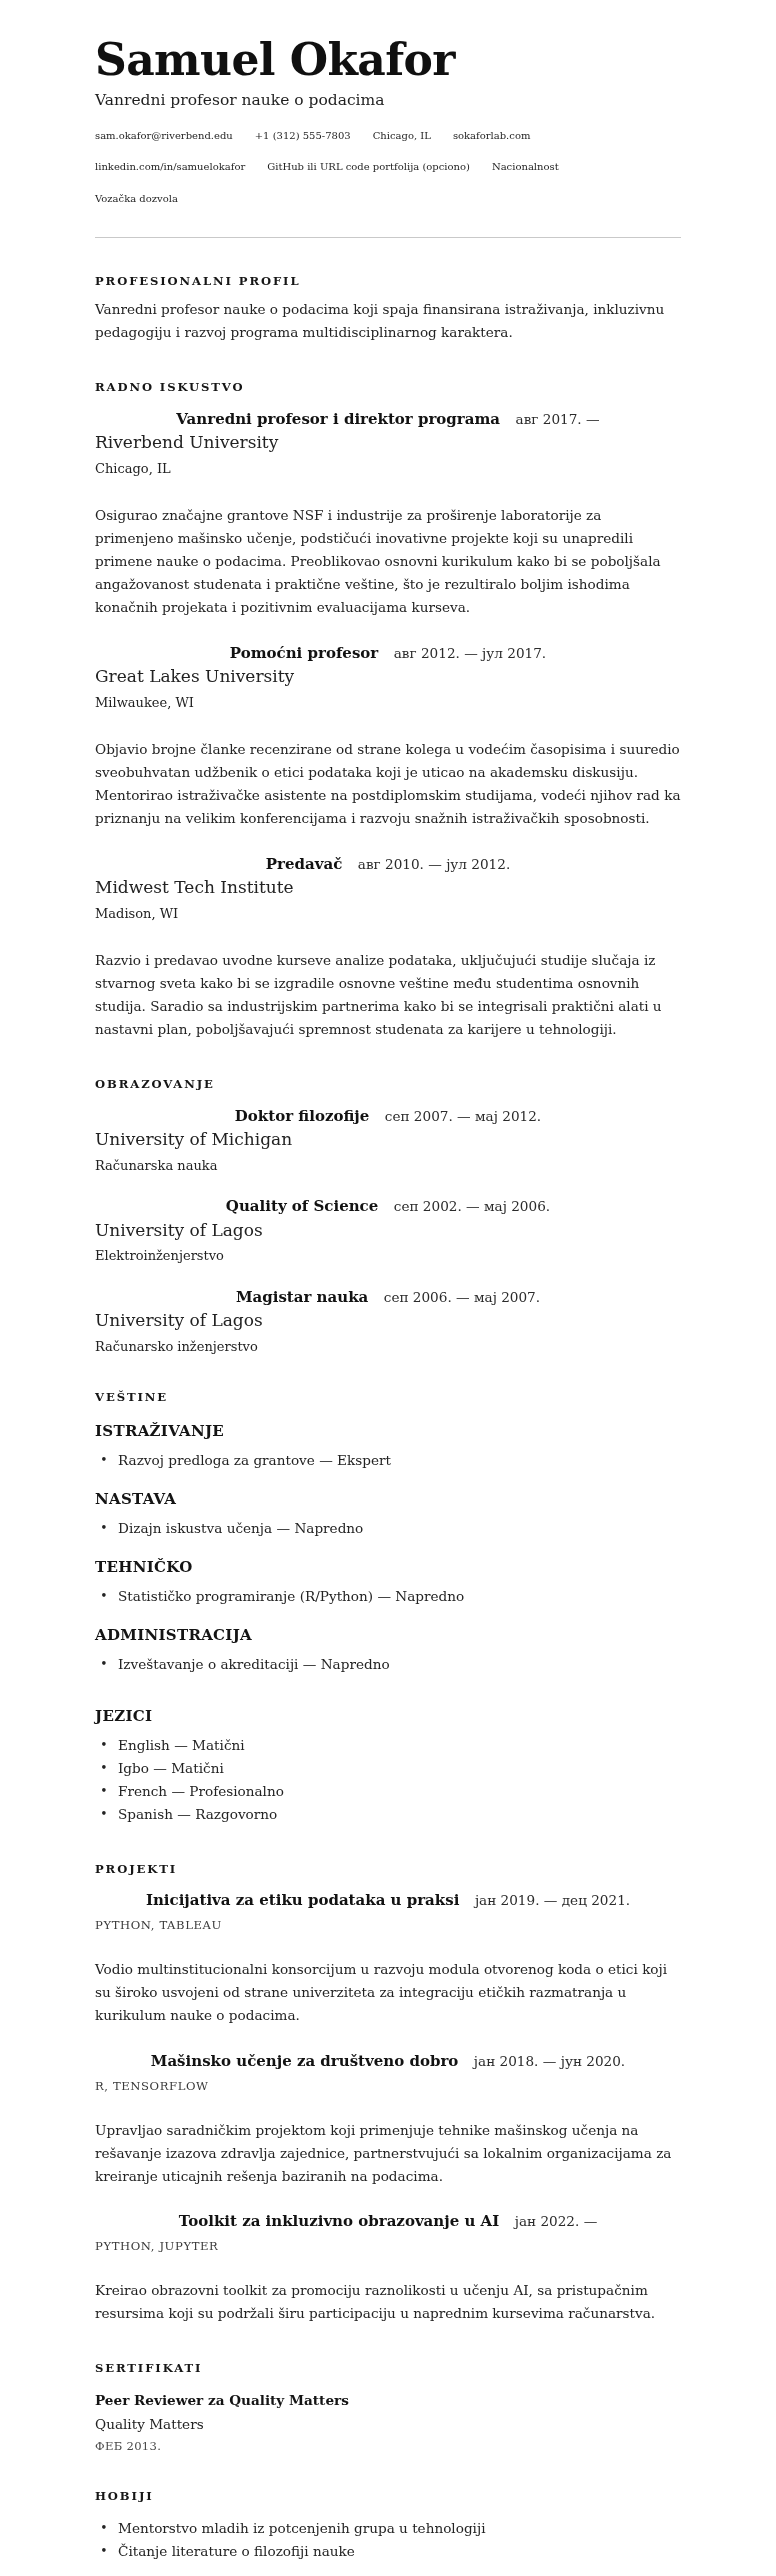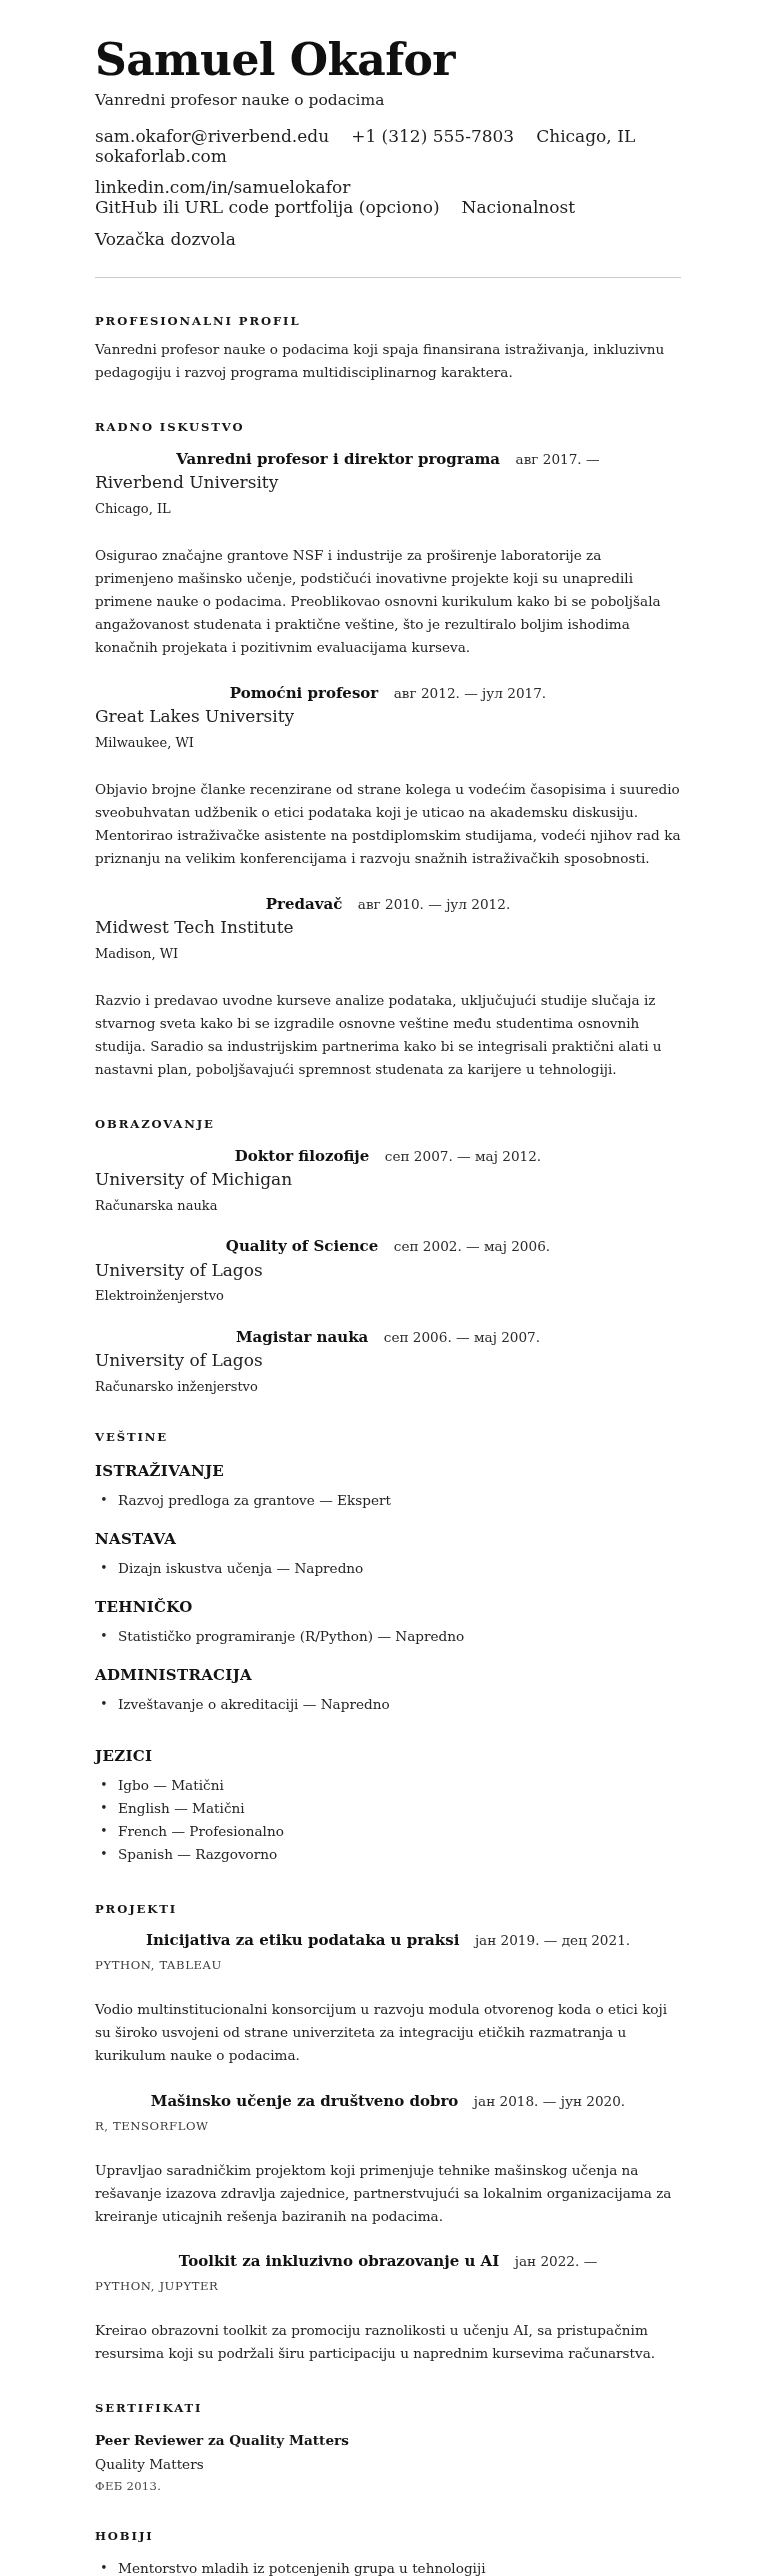--- a/index.html
+++ b/index.html
@@ -31,21 +31,21 @@
   .subtitle {
     font-size: 15.5px;
     line-height: 1.3;
     color: #1f1f1f;
     margin: 0 0 18px 0;
   }
   .contact-row {
     display: flex;
     flex-wrap: wrap;
     gap: 4px 22px;
-    font-size: 17px;
+    font-size: 10px;
     line-height: 16px;
     color: #1f1f1f;
     margin-bottom: 15.5px;
   }
   .divider {
     border: none;
     border-top: 1.3px solid #c9c9c9;
     margin: 30px 0 0 0;
   }
 
@@ -256,22 +256,22 @@
     <div class="group">
       <h3 class="group-title">ADMINISTRACIJA</h3>
       <ul class="bullets">
         <li><span>Izveštavanje o akreditaciji — Napredno</span></li>
       </ul>
     </div>
 
     <div class="group lang-wrap">
       <h3 class="group-title">JEZICI</h3>
       <ul class="bullets">
+        <li><span>English — Matični</span></li>
         <li><span>Igbo — Matični</span></li>
-        <li><span>English — Matični</span></li>
         <li><span>French — Profesionalno</span></li>
         <li><span>Spanish — Razgovorno</span></li>
       </ul>
     </div>
   </section>
 
   <section>
     <h2 class="section-title">PROJEKTI</h2>
 
     <div class="entry">

